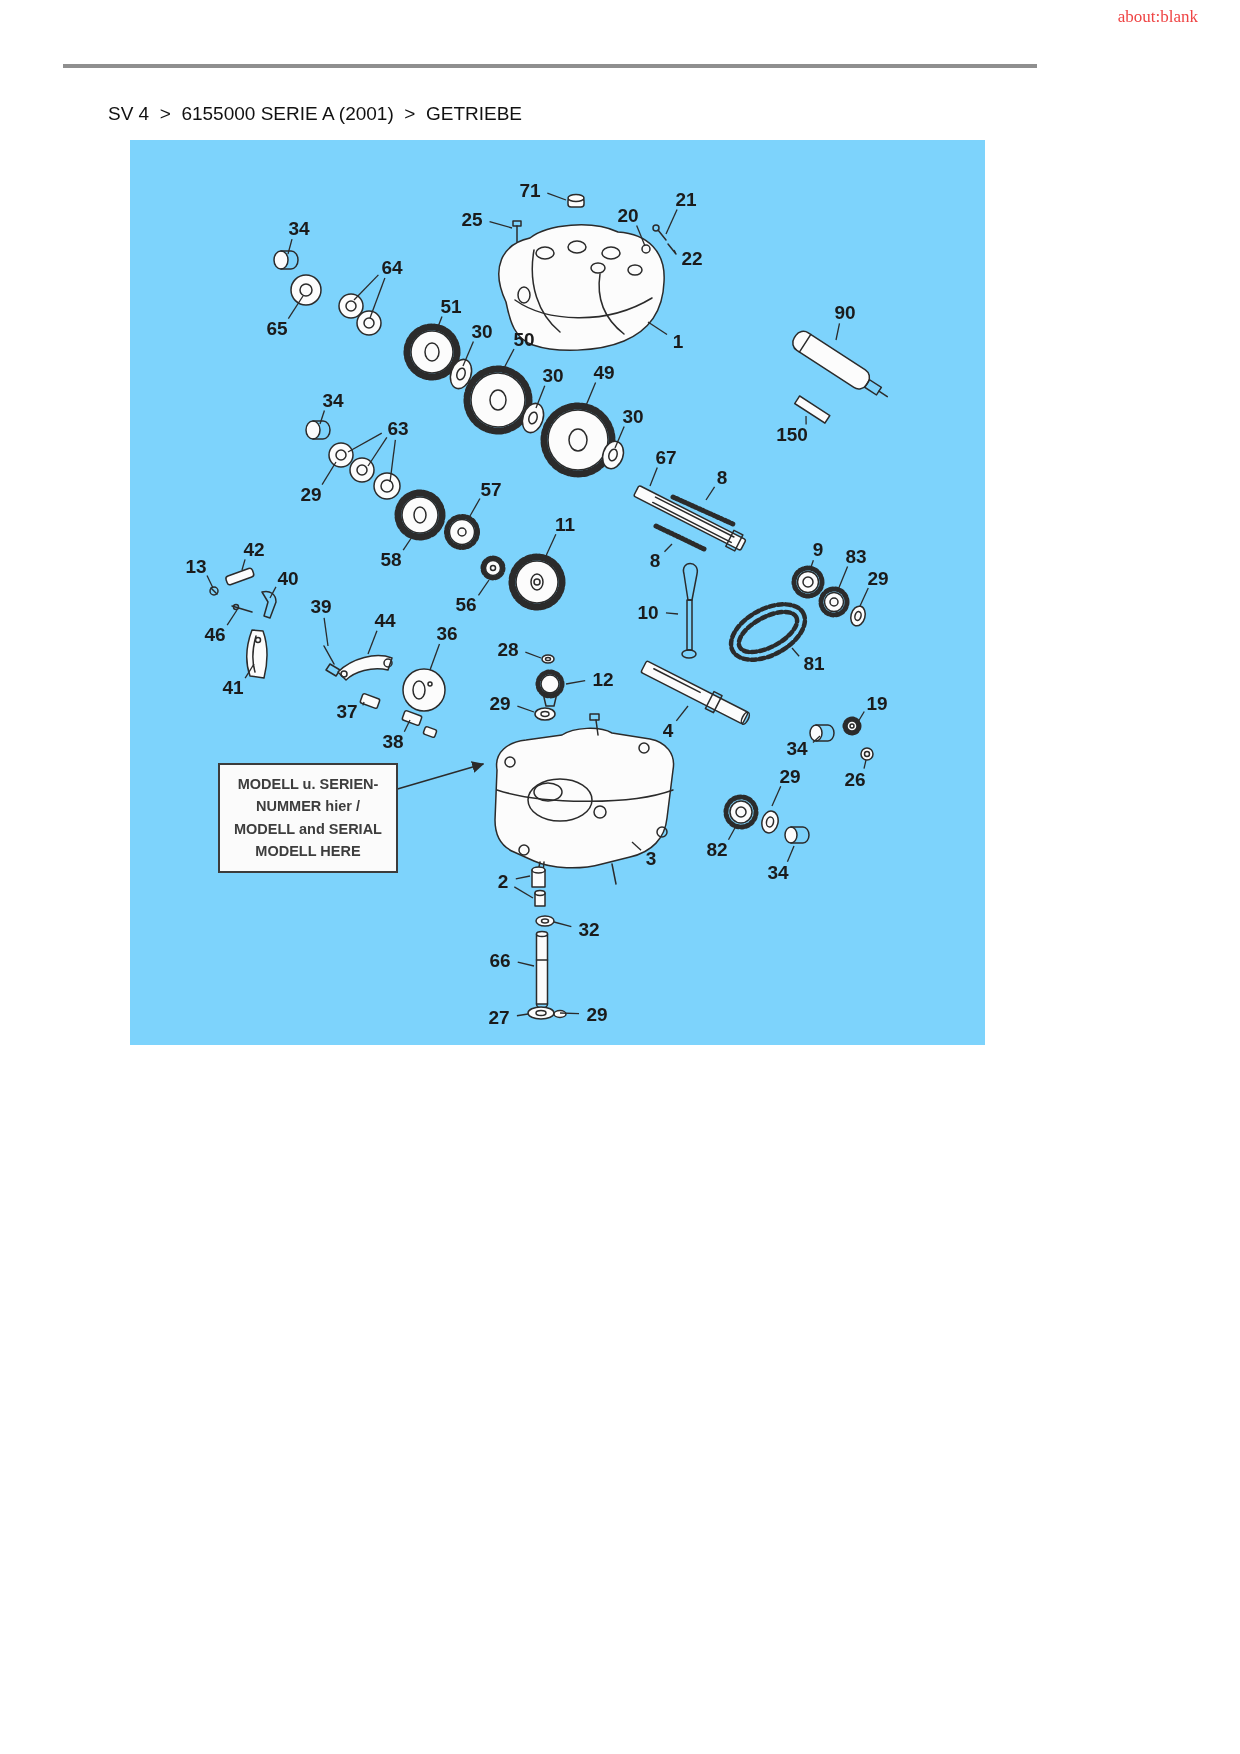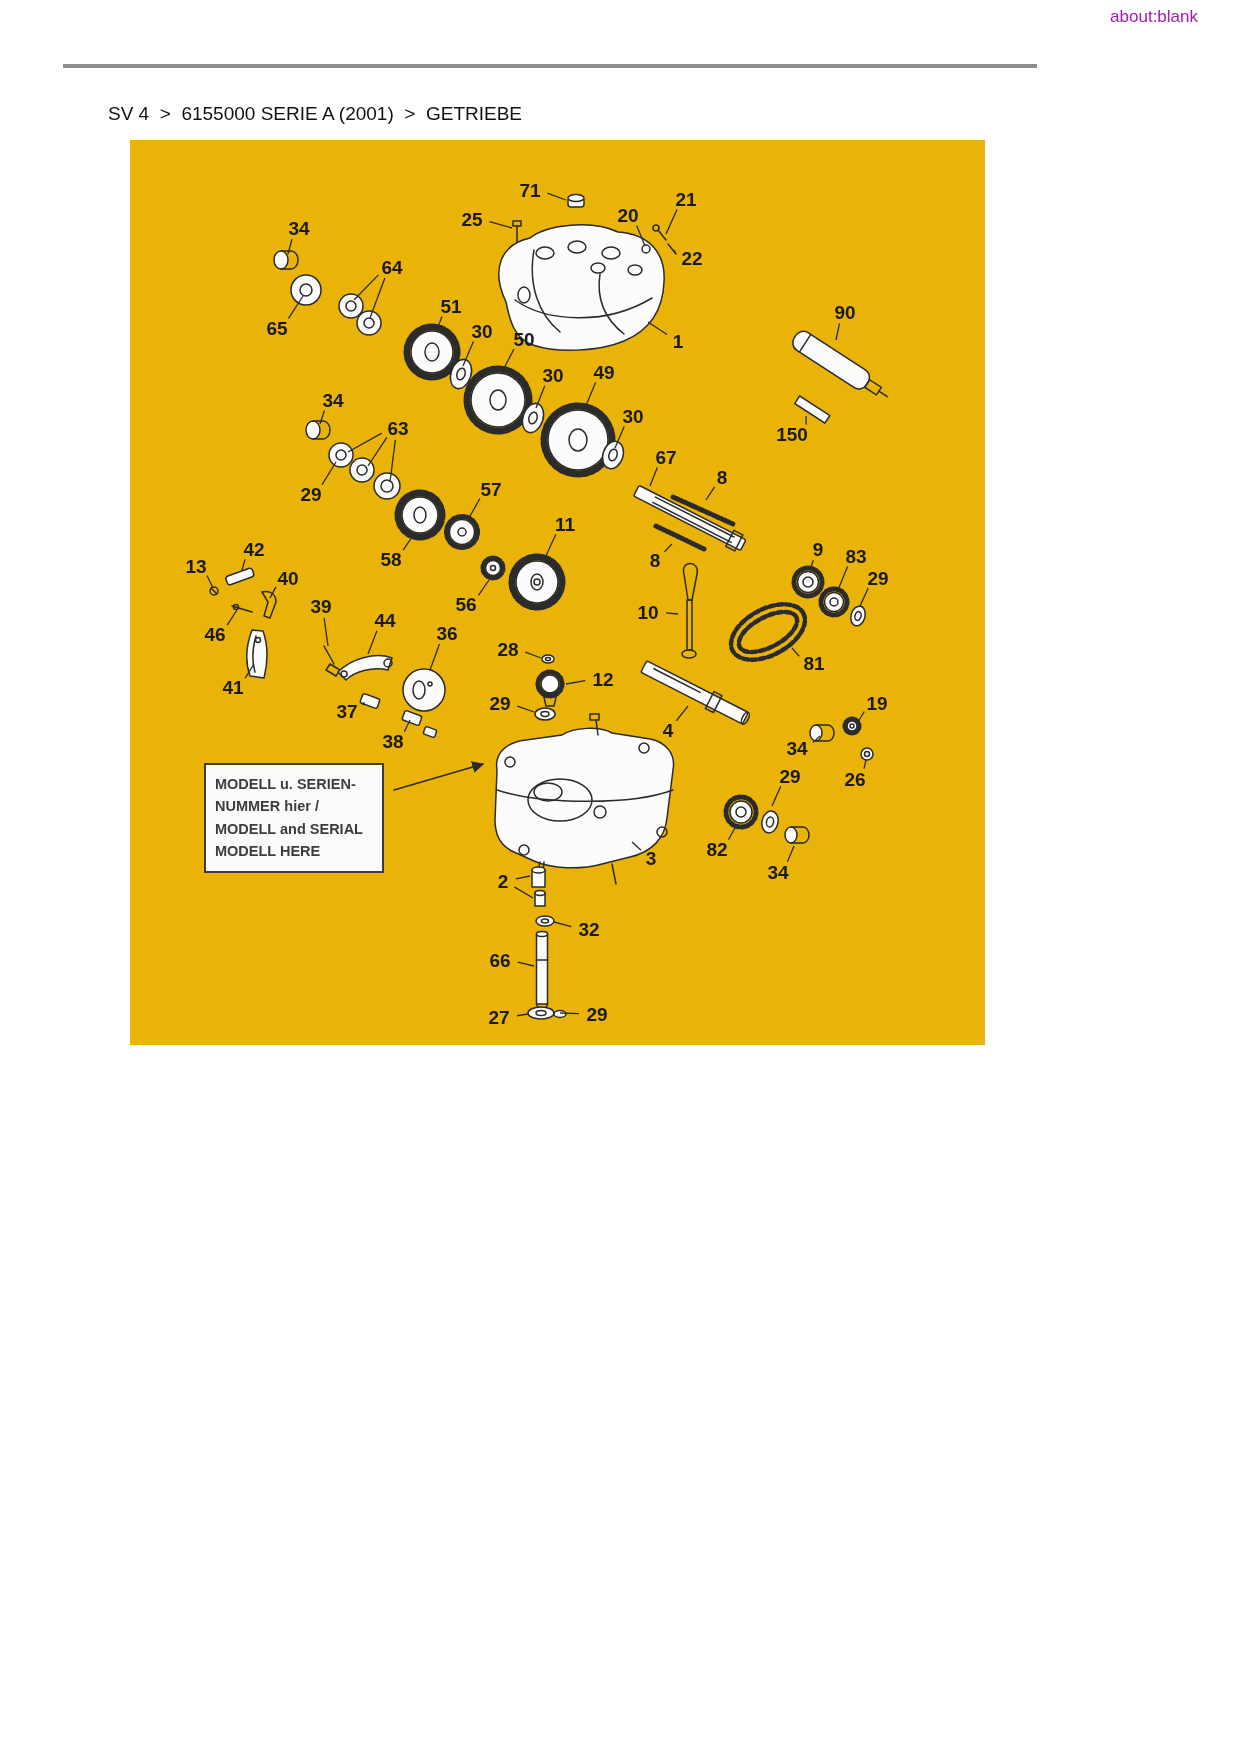--- a/index.html
+++ b/index.html
@@ -1,30 +1,30 @@
 <!DOCTYPE html>
 <html><head>
 <meta charset="utf-8">
 <style>
   html,body{margin:0;padding:0;background:#ffffff;}
   body{width:1240px;height:1754px;position:relative;font-family:"Liberation Sans",sans-serif;color:#111;}
-  .header-url{position:absolute;top:7px;right:42px;font-family:Liberation Sans, sans-serif;font-size:17px;color:#a21caf;}
+  .header-url{position:absolute;top:7px;right:42px;font-family:Liberation Serif, serif;font-size:17px;color:#ef4444;}
   .rule{position:absolute;left:63px;top:64px;width:974px;height:4px;background:#8f8f8f;}
   .breadcrumb{position:absolute;left:80px;top:103px;font-size:19px;color:#111;white-space:pre;margin-left:28px;}
-  .diagram-wrap{position:absolute;left:130px;top:140px;width:855px;height:905px;background:#eab308;}
+  .diagram-wrap{position:absolute;left:130px;top:140px;width:855px;height:905px;background:#7dd3fc;text-align:center;}
   svg{display:block;}
   .draw{stroke:#2b2b2b;fill:none;stroke-width:1.5;stroke-linecap:round;stroke-linejoin:round;}
   .body{fill:#fcfcfc;stroke:#2b2b2b;stroke-width:1.5;}
   .teeth{fill:none;stroke:#2b2b2b;stroke-width:7;stroke-dasharray:3.2 3.1;}
   .teeth-sm{fill:none;stroke:#2b2b2b;stroke-width:5;stroke-dasharray:2.6 2.6;}
   .chain{fill:none;stroke:#2b2b2b;stroke-width:4.5;stroke-dasharray:5 3.2;}
   .spring{fill:none;stroke:#2b2b2b;stroke-width:5;stroke-dasharray:1.6 2.4;}
   .leader{stroke:#2b2b2b;stroke-width:1.3;fill:none;}
   .part-label{font-family:"Liberation Sans",sans-serif;font-size:19px;font-weight:700;fill:#1b1b1b;text-anchor:middle;}
-  .note-box{position:absolute;left:74px;top:623px;width:158px;border:2px solid #3c3c3c;background:#fbfbfb;
+  .note-box{position:absolute;left:88px;top:623px;width:158px;border:2px solid #3c3c3c;background:#fbfbfb;
             padding:8px 9px;font-size:14.5px;font-weight:bold;color:#3d3d3d;line-height:1.55;}
 </style>
 </head>
 <body>
 
 <span class="header-url">about:blank</span>
 <div class="rule"></div>
 <div class="breadcrumb">SV 4  &gt;  6155000 SERIE A (2001)  &gt;  GETRIEBE</div>
 
 <div class="diagram-wrap">

